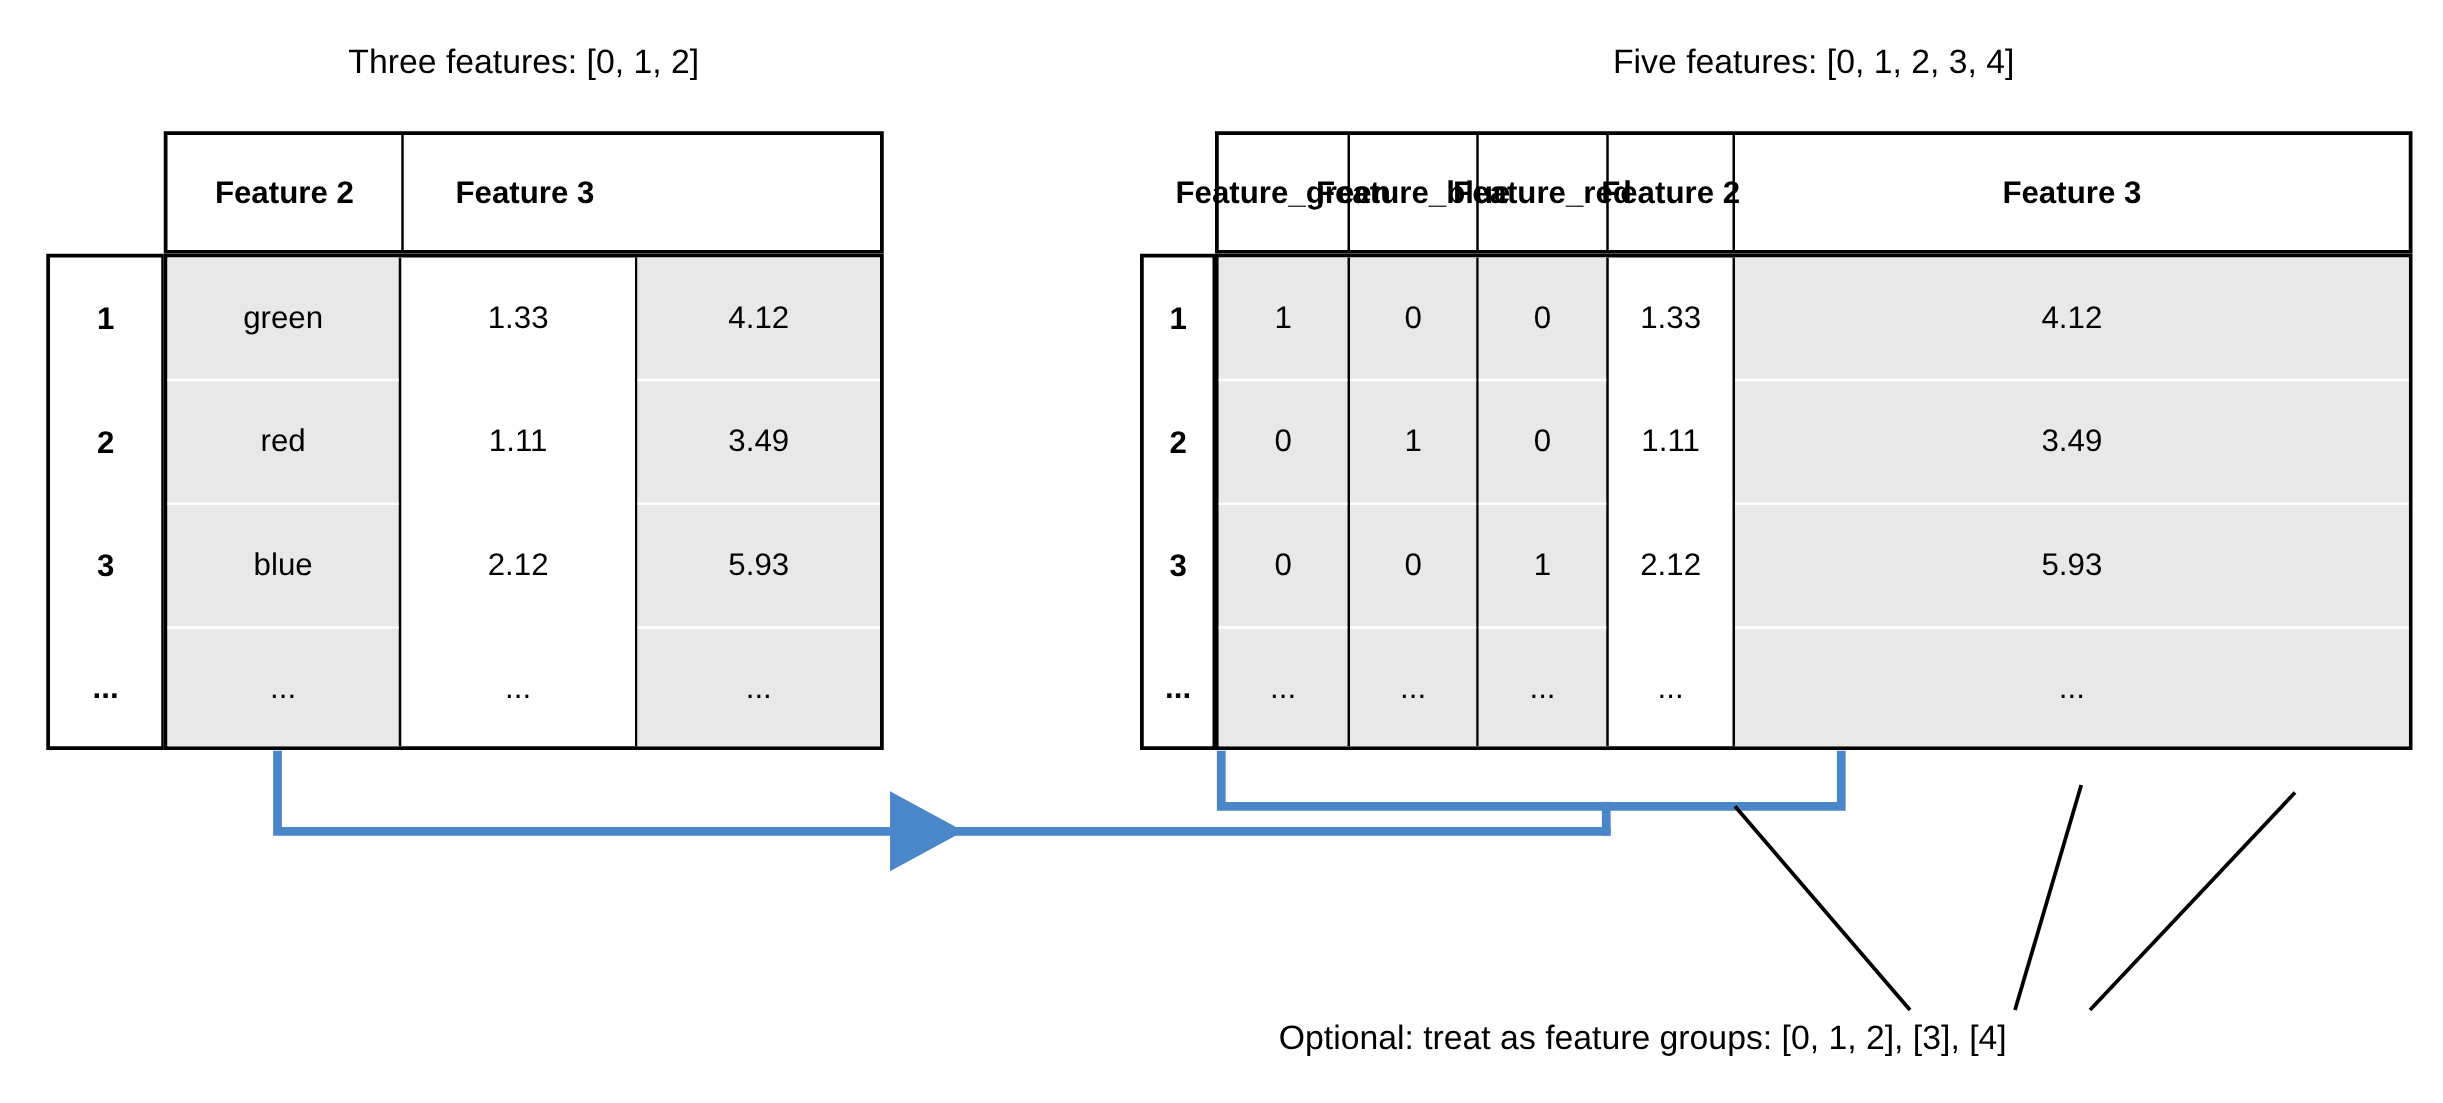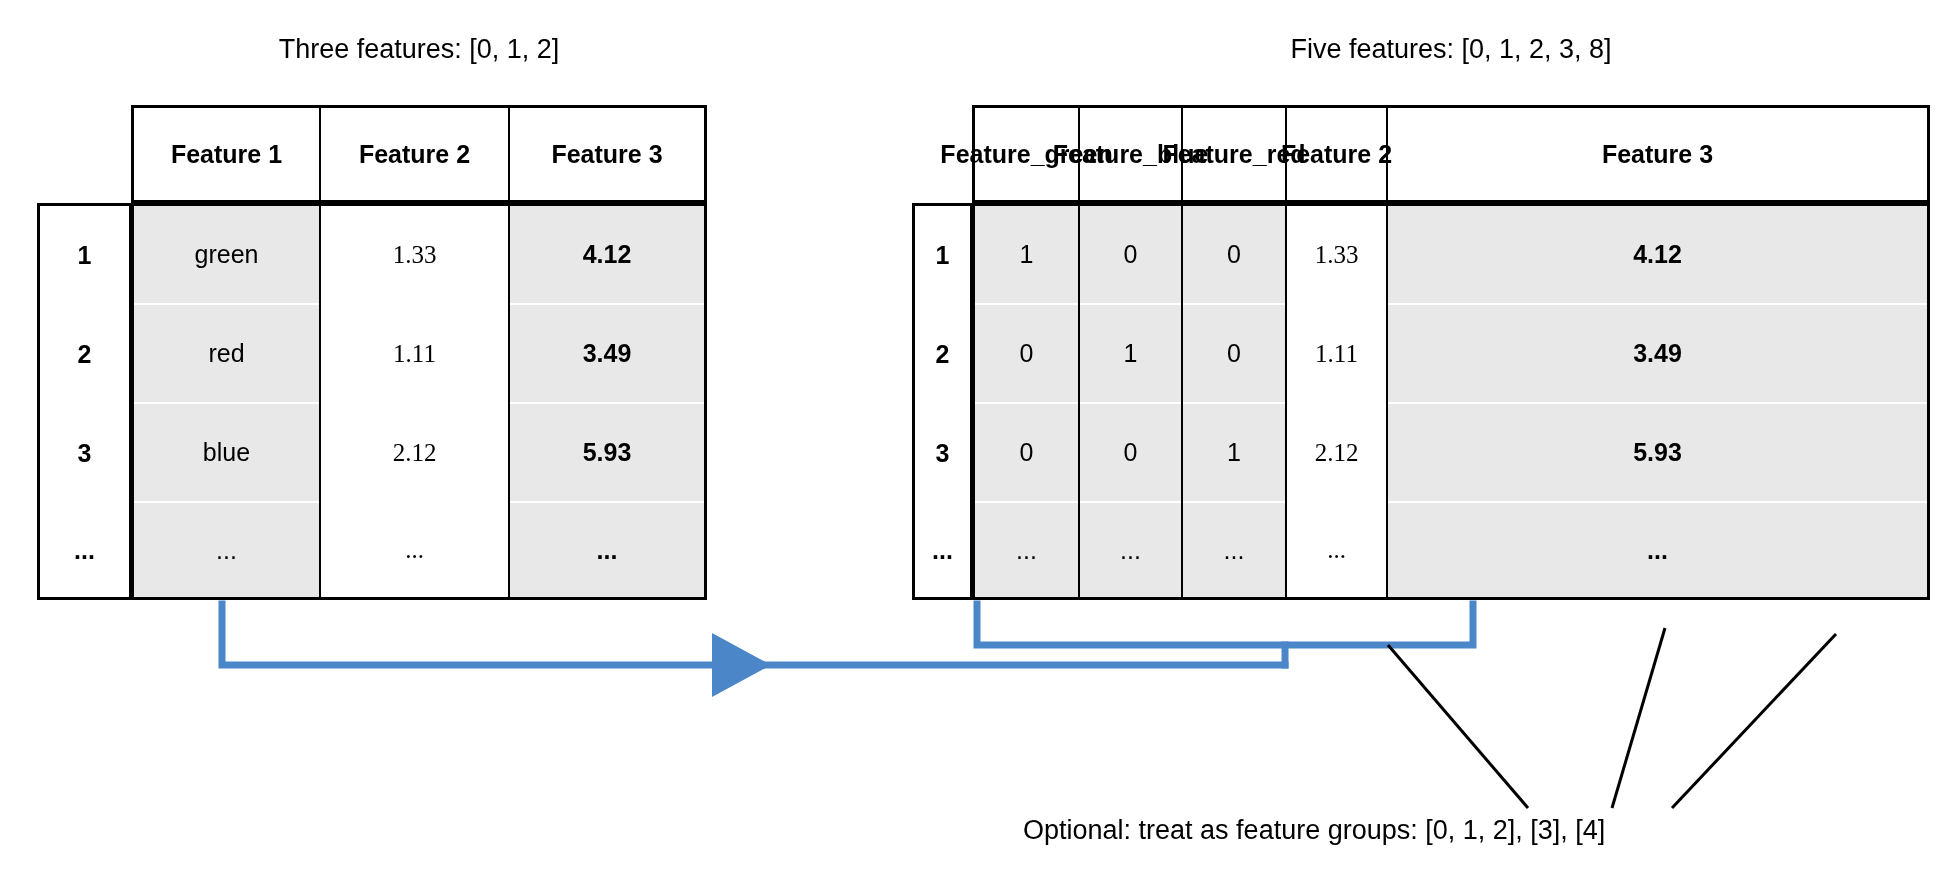--- a/index.html
+++ b/index.html
@@ -47,61 +47,60 @@
   
   .bodybox{
     position:absolute;border-left:3px solid #000;border-right:3px solid #000;
     border-bottom:3px solid #000;border-top:3px solid #000;
     box-sizing:border-box;display:flex;background:#fff;
   }
   .bodycol{
     box-sizing:border-box;border-right:2px solid #000;
     display:flex;flex-direction:column;
   }
-  .bodycol:last-child{border-right:none;font-weight:bold;}
+  .bodycol:last-child{border-right:none;}
   .bodycol.shaded{background:#e8e8e8;}
   .bcell{
     box-sizing:border-box;
     display:flex;align-items:center;justify-content:center;
     font-size:25px;color:#000;border-bottom:2px solid #ffffff;
   }
   .bcell:last-child{border-bottom:none;}
   .bodycol.shaded .bcell{border-bottom-color:#ffffff;}
-  .bodycol.plain .bcell{border-bottom-color:transparent;font-family:Liberation Serif, serif;}
+  .bodycol.plain .bcell{border-bottom-color:transparent;}
 
   
   .svgl{position:absolute;left:0;top:0;width:1954px;height:882px;overflow:visible;}
 
   .arrowlabel{
     position:absolute;font-size:28px;color:#4a86c8;white-space:nowrap;
   }
   .bottomcaption{
     position:absolute;font-size:27px;color:#000;white-space:nowrap;margin-left:12px;
   }
 </style>
 </head>
 <body>
 
 <div class="stage">
 
   <div class="title" id="title-left">Three features: [0, 1, 2]</div>
 
-  <div class="title" id="title-right">Five features: [0, 1, 2, 3, 8]</div>
+  <div class="title" id="title-right">Five features: [0, 1, 2, 3, 4]</div>
 
   <div class="tbl">
 
     <div class="idxcol" id="left-idxcol" style="left:37px;top:203px;width:95px;height:397px;">
         <div class="idxcell" style="top: 0px; height: 99px;">1</div>
         <div class="idxcell" style="top: 99px; height: 99px;">2</div>
         <div class="idxcell" style="top: 198px; height: 99px;">3</div>
         <div class="idxcell" style="top: 297px; height: 94px;">...</div>
       </div>
 
     <div class="hdrbox" id="left-hdr" style="left:131px;top:105px;width:576px;height:98px;">
-        <div class="hdrcell" style="width: 187px;">Feature 1</div>
         <div class="hdrcell" style="width: 189px;">Feature 2</div>
         <div class="hdrcell" style="width: 194px;">Feature 3</div>
       </div>
 
     <div class="bodybox" id="left-body" style="left:131px;top:203px;width:576px;height:397px;">
         <div class="bodycol shaded" style="width: 187px;">
           <div class="bcell" style="height: 99px;">green</div>
           <div class="bcell" style="height: 99px;">red</div>
           <div class="bcell" style="height: 99px;">blue</div>
           <div class="bcell" style="height: 94px;">...</div>

